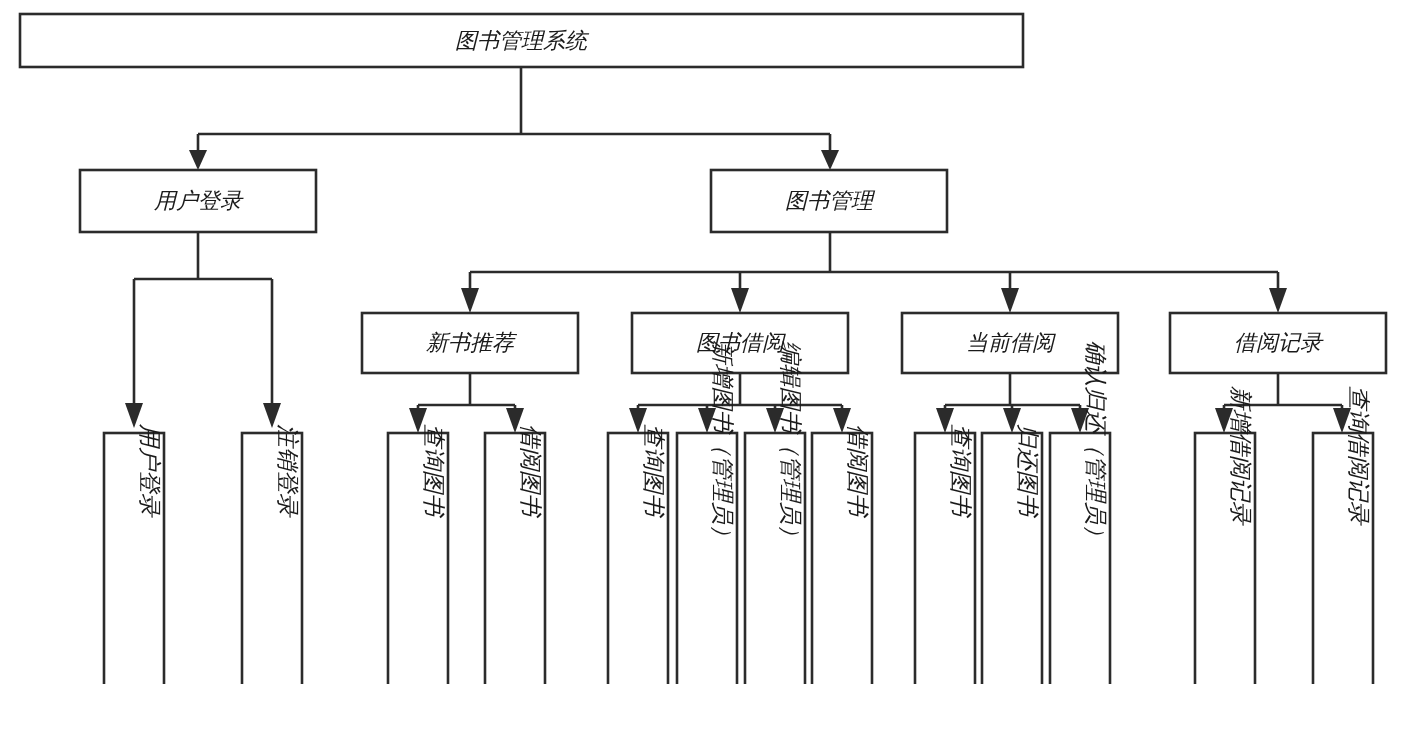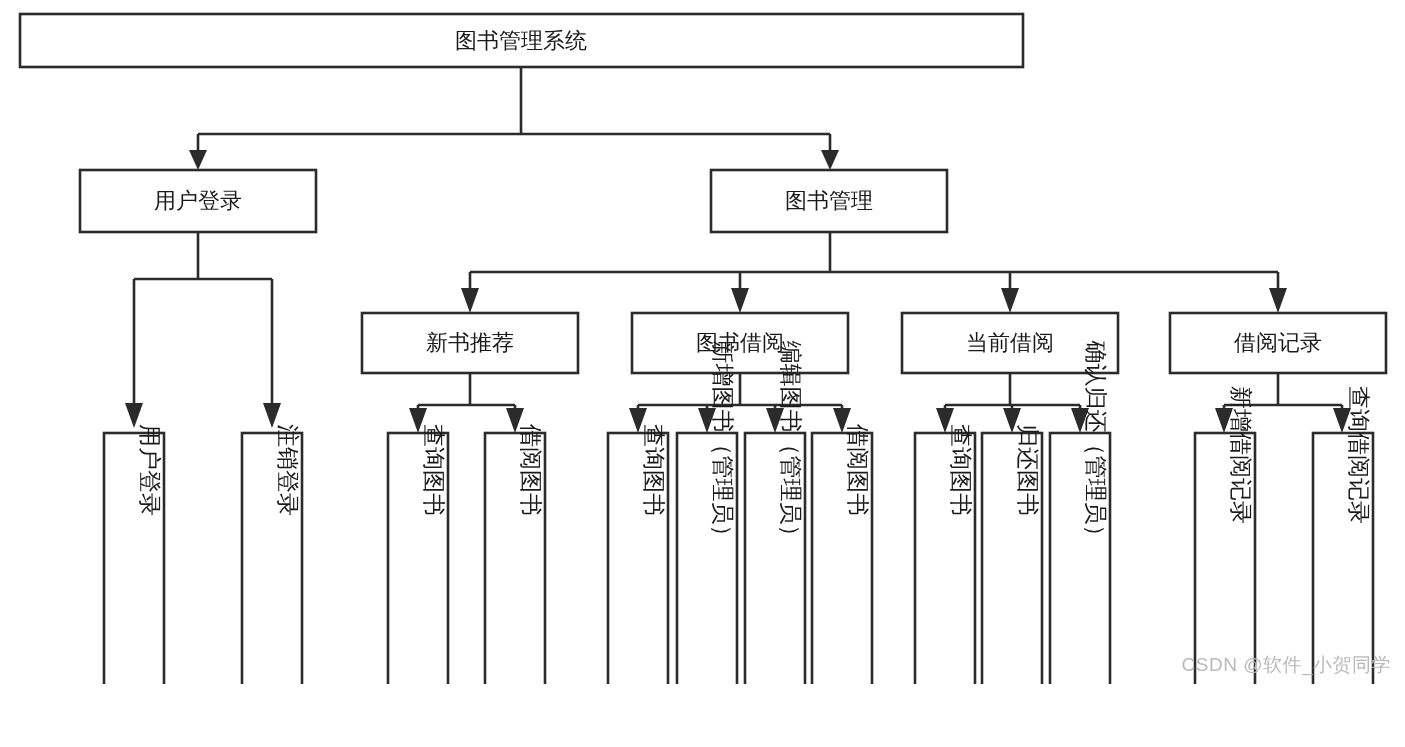--- a/index.html
+++ b/index.html
@@ -9,20 +9,21 @@
   }
   body {
     font-family: "Liberation Sans", "DejaVu Sans", sans-serif;
   }
   #canvas {
     position: relative;
     width: 1405px;
     height: 684px;
     background: #ffffff;
     overflow: hidden;
+    font-style: italic;
   }
   #diagram-svg {
     position: absolute;
     left: 0;
     top: 0;
     width: 1405px;
     height: 747px;
   }
   .node-rect {
     fill: #ffffff;
@@ -242,15 +243,14 @@
       <text class="node-label-vertical" transform="translate(1233,455) rotate(90)">新增借阅记录</text>
     </g>
 
     <g>
       <rect class="node-rect" x="1313" y="433" width="60" height="302"></rect>
       <text class="node-label-vertical" transform="translate(1351,455) rotate(90)">查询借阅记录</text>
     </g>
 
   </svg>
 
-  <div class="watermark">CSDN @软件_小贺同学</div>
 
 </div>
 
 </body></html>

